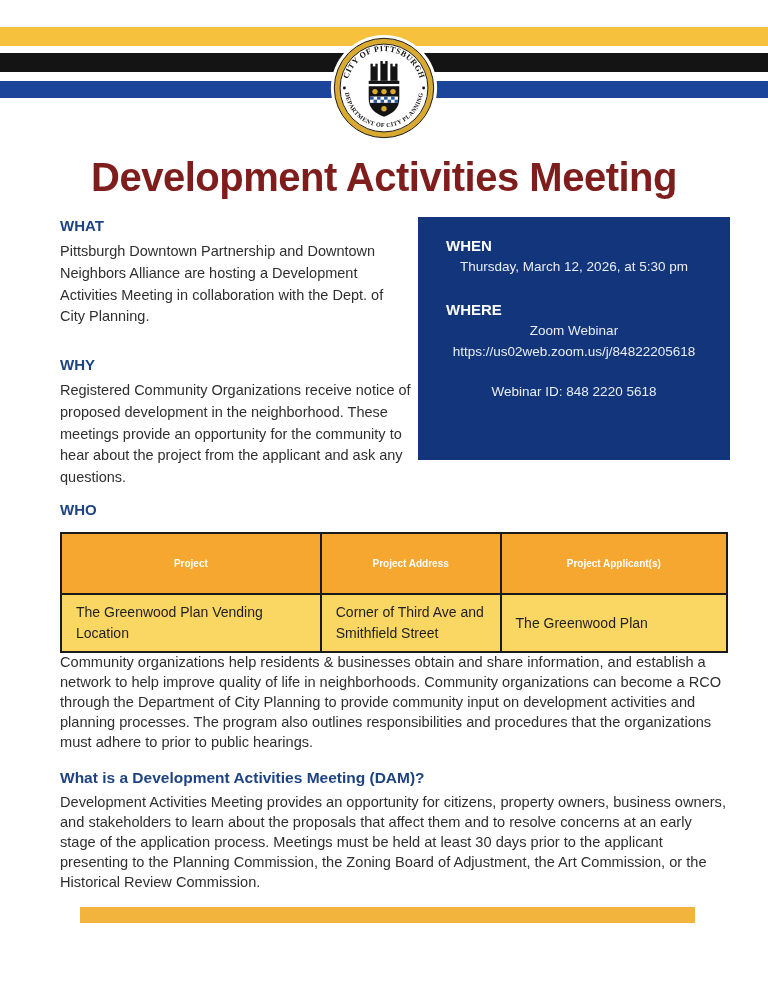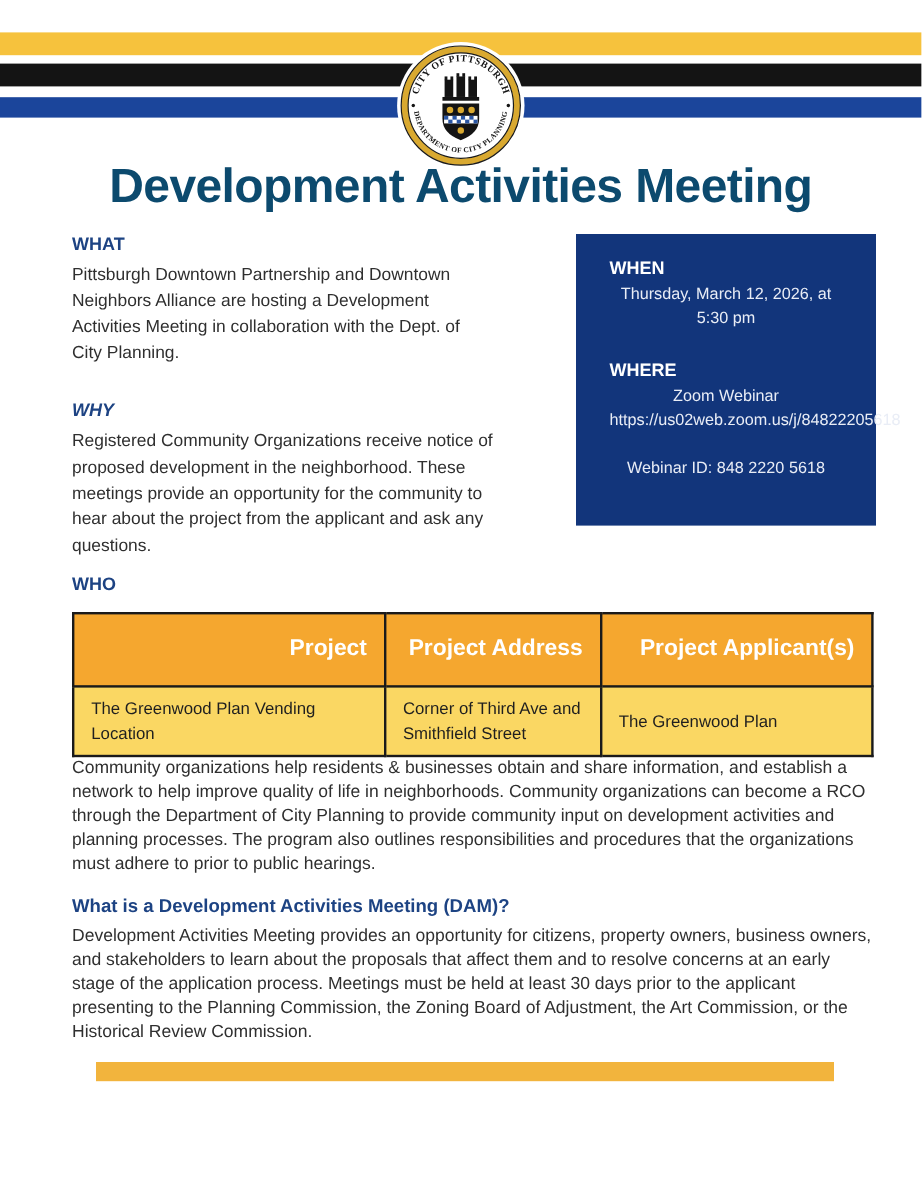--- a/index.html
+++ b/index.html
@@ -18,48 +18,48 @@
   .stripe{width:100%;}
   .stripe.gold {height:19px;margin-top:27px;background:var(--gold-stripe,#F6C23D);}
   .stripe.black{height:19px;margin-top:7px; background:var(--black-stripe,#141414);}
   .stripe.blue {height:17px;margin-top:9px; background:var(--blue-stripe,#1B459B);}
   .seal{
     position:absolute;left:50%;top:7px;transform:translateX(-50%);
     width:108px;height:108px;z-index:2;
   }
   
   .page-title{
-    margin:8px 0 0 0;text-align:center;font-size:40px;line-height:1.1;
-    font-weight:bold;color:#0c4a6e;letter-spacing:-0.5px;
+    margin:30px 0 0 0;text-align:center;font-size:40px;line-height:1.1;
+    font-weight:bold;color:#7f1d1d;letter-spacing:-0.5px;
   }
   
   .content{padding:0 38px 0 60px;}
   .top-row{display:flex;margin-top:18px;}
   .left-col{width:352px;}
   .sec-heading{font-size:15px;font-weight:bold;color:var(--heading-blue,#1D4383);margin:0 0 7px 0;}
-  .sec-heading.why{margin-top:28px;font-style:italic;}
+  .sec-heading.why{margin-top:28px;}
   .sec-body{font-size:14.5px;line-height:1.5;margin:0;}
   .info-box{
-    width:250px;margin-left:auto;background:var(--navy-box,#12357B);color:#fff;
+    width:312px;margin-left:auto;background:var(--navy-box,#12357B);color:#fff;
     padding:20px 28px;height:243px;
   }
   .box-heading{font-size:15px;font-weight:bold;margin:0 0 3px 0;color:#ffffff;}
   .box-heading.where{margin-top:24px;}
   .box-text{font-size:13.5px;line-height:1.5;margin:0;color:#E9EDF6;text-align:center;}
   .box-link{color:#E9EDF6;text-decoration:none;}
   .webinar-id{margin-top:20px;}
   .who-heading{margin-top:12px;margin-bottom:0;}
   
   table.projects{
     width:668px;margin-top:14px;border-collapse:collapse;
   }
   table.projects th,table.projects td{border:2px solid #1a1a1a;padding:6px 14px;}
   table.projects th{
-    background:var(--table-header-bg,#F5A72F);color:#ffffff;font-size:19px;
-    font-weight:bold;text-align:right;height:61px;vertical-align:middle;
+    background:var(--table-header-bg,#F5A72F);color:#ffffff;font-size:10px;
+    font-weight:bold;text-align:center;height:61px;vertical-align:middle;
   }
   table.projects td{
     background:var(--table-row-bg,#FAD763);font-size:14px;color:#1f1f1f;
     height:58px;vertical-align:middle;line-height:1.45;
   }
   .col-project{width:39%;} .col-address{width:27%;} .col-applicant{width:34%;}
   
   .q-heading{font-size:15.5px;font-weight:bold;color:var(--heading-blue,#1D4383);margin:16px 0 6px 0;}
   .q-body{font-size:14.6px;line-height:1.37;margin:0;}
   

